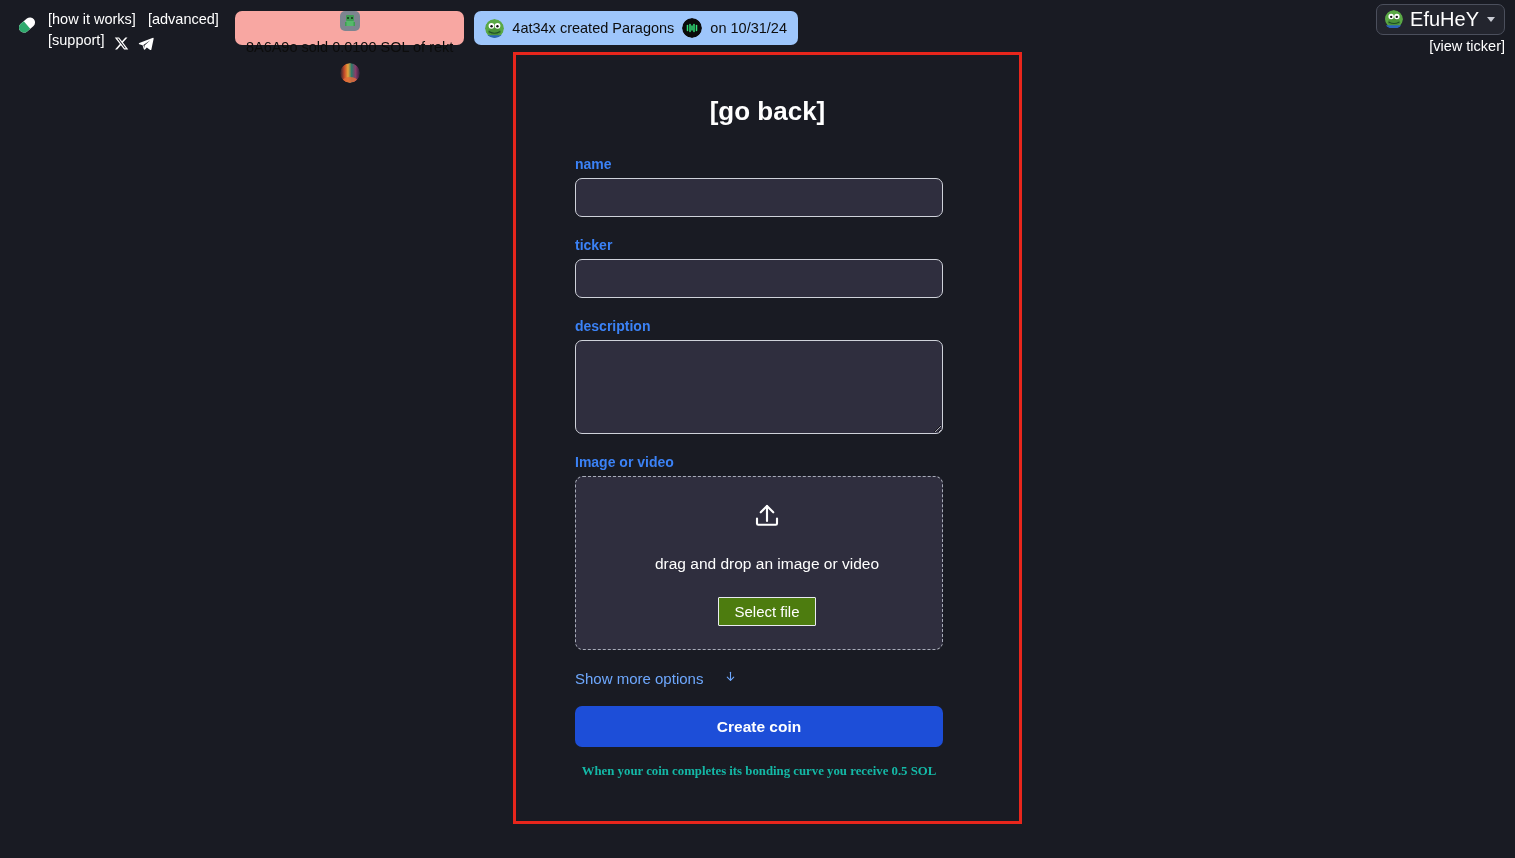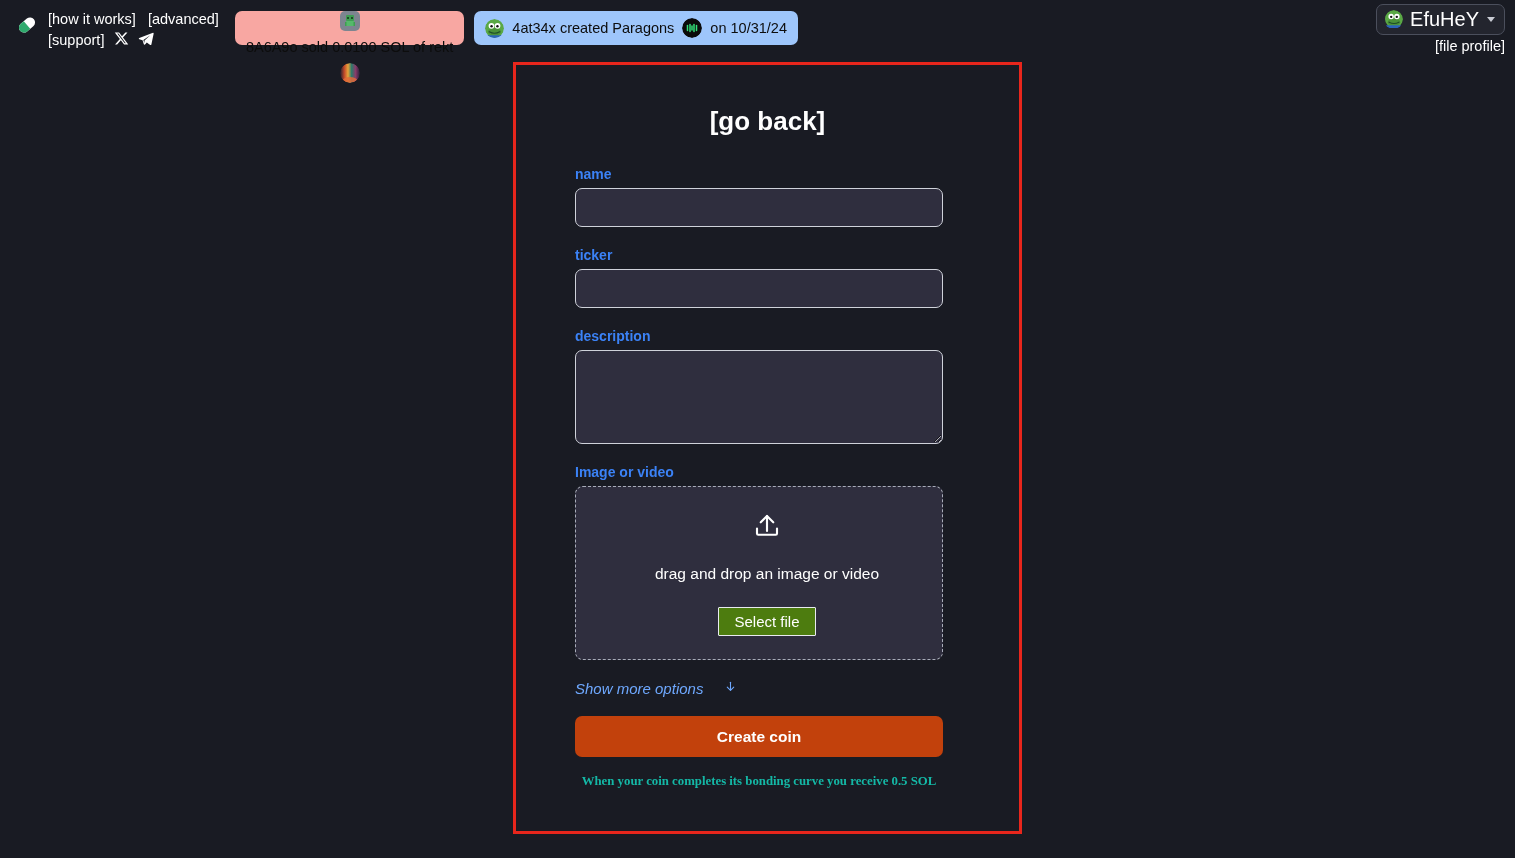--- a/index.html
+++ b/index.html
@@ -40,21 +40,21 @@
     padding-top: 5px;
     max-width: 185px;
   }
   .nav-links a {
     color: #ffffff;
     text-decoration: none;
     white-space: nowrap;
   }
   .nav-row-2 {
     display: flex;
-    align-items: flex-start;
+    align-items: flex-end;
     gap: 9px;
   }
   .social-ico {
     display: inline-flex;
     width: 16px;
     height: 16px;
     align-items: center;
     justify-content: center;
   }
   .social-ico svg { display: block; }
@@ -143,21 +143,21 @@
     margin-top: 3px;
     font-size: 14.5px;
     color: #ffffff;
     text-decoration: none;
   }
 
   
   .card {
     position: absolute;
     left: 513px;
-    top: 62px;
+    top: 52px;
     width: 509px;
     height: 772px;
     border: 3px solid #e8261c;
     background: #191b23;
     padding: 24px 59px 0 59px;
   }
 
   .go-back {
     display: block;
     text-align: center;
@@ -231,27 +231,26 @@
 
   .show-more {
     display: inline-flex;
     align-items: center;
     gap: 21px;
     font-size: 15px;
     color: #6ea8fe;
     text-decoration: none;
     margin-bottom: 19px;
     cursor: pointer;
-    font-style: italic;
   }
 
   .create-btn {
     width: 368px;
     height: 41px;
-    background: #c2410c;
+    background: #1d4ed8;
     border: none;
     border-radius: 7px;
     color: #ffffff;
     font-family: "Liberation Sans", sans-serif;
     font-size: 15.5px;
     font-weight: 700;
     cursor: pointer;
     display: block;
     margin-bottom: 17px;
   }
@@ -377,21 +376,21 @@
           <circle cx="13.2" cy="7.2" r="3" fill="#ffffff"></circle>
           <circle cx="6.9" cy="7.6" r="1.3" fill="#101010"></circle>
           <circle cx="13.1" cy="7.6" r="1.3" fill="#101010"></circle>
           <path d="M4.5 13.5q5.5 3 11 0" stroke="#1d4d28" stroke-width="1.3" fill="none" stroke-linecap="round"></path>
           <path d="M0 17h20v3H0z" fill="#2b63b8"></path>
         </svg>
       </span>
       <span class="pf-name">EfuHeY</span>
       <span class="caret-dn"></span>
     </div>
-    <a href="#" class="view-profile">[file profile]</a>
+    <a href="#" class="view-profile">[view ticker]</a>
   </div>
 </div>
 
 <div class="card">
 
   <a href="#" class="go-back">[go back]</a>
 
   <label class="field-label">name</label>
   <input class="txt-input" type="text" placeholder="" style="">
 

